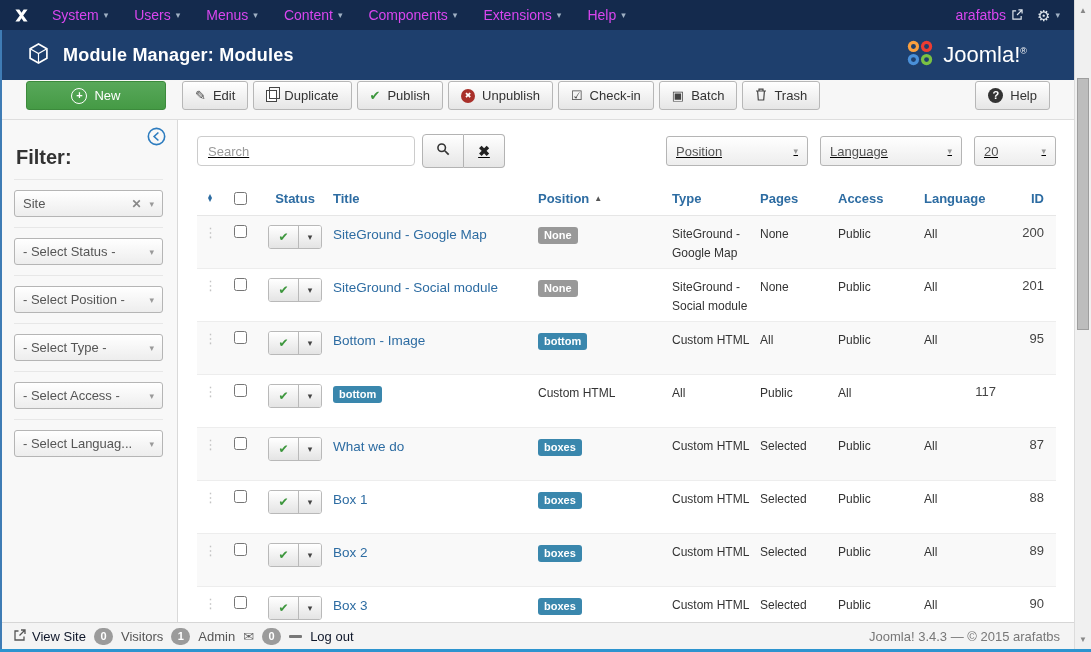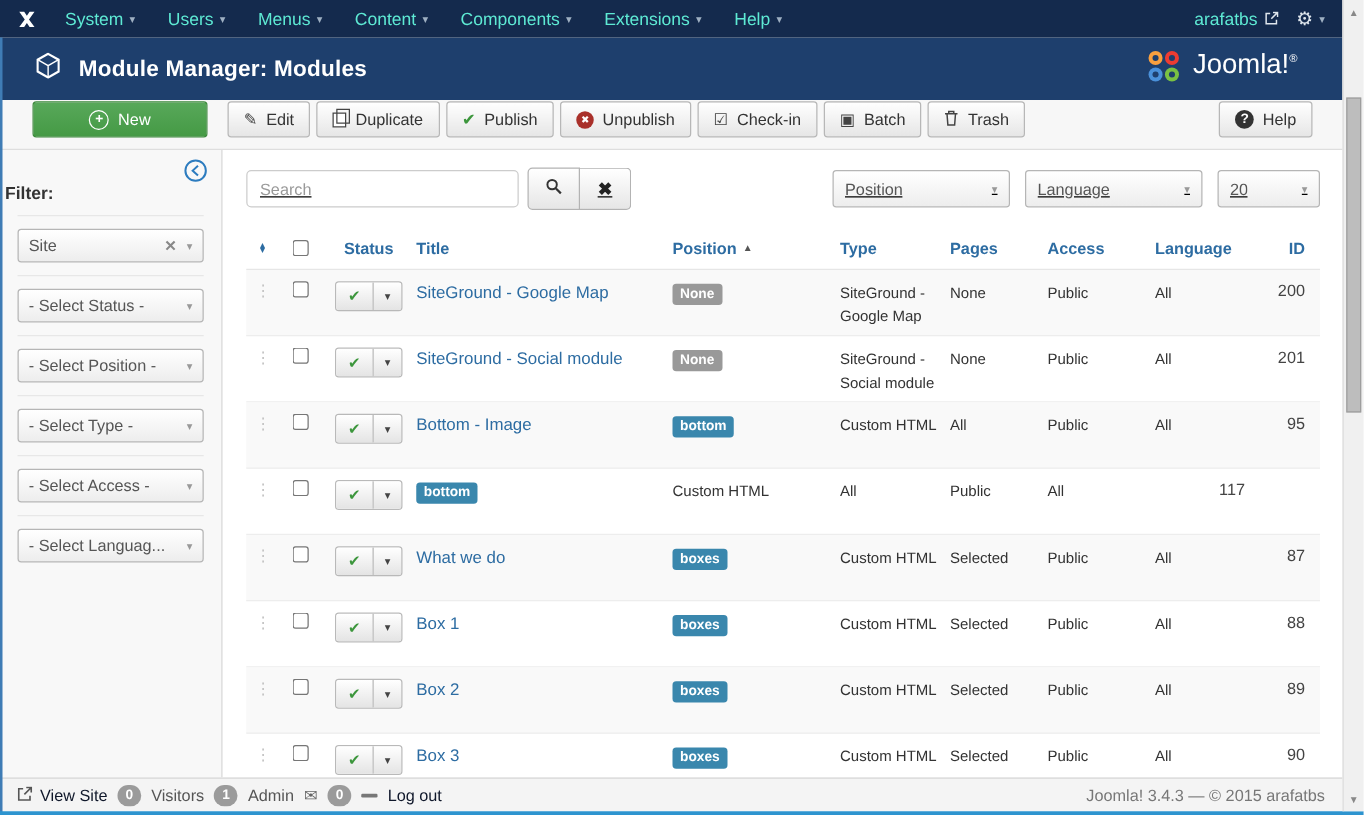--- a/index.html
+++ b/index.html
@@ -10,33 +10,33 @@
   }
   
   .left-strip{position:absolute;left:0;top:30px;bottom:0;width:2px;background:#3f7cb5;z-index:60;}
   .bottom-strip{position:absolute;left:0;right:0;bottom:0;height:3px;background:#2d94cf;z-index:60;}
 
   
   .topnav{position:absolute;top:0;left:0;right:17px;height:30px;background:#142a4d;
     display:flex;align-items:center;color:#e7edf3;font-size:14px;z-index:10;}
   .joomla-mark{margin:0 10px 0 14px;display:flex;align-items:center;}
   .nav-item{display:flex;align-items:center;gap:5px;padding:0 13px;height:30px;cursor:pointer;}
-  .nav-label{color:#5eead4;}
+  .nav-label{color:#d946ef;}
   .caret{font-size:9px;color:#9fb0c3;line-height:1;}
   .topnav-right{margin-left:auto;display:flex;align-items:center;gap:14px;padding-right:14px;}
   .user-chunk{display:flex;align-items:center;gap:6px;}
   .gear-chunk{display:flex;align-items:center;gap:5px;}
   .gear{color:#dfe6ed;font-size:15px;line-height:1;}
 
   
   .header{position:absolute;top:30px;left:0;right:17px;height:50px;background:#1e3f6d;
     display:flex;align-items:center;color:#fff;z-index:9;}
   .header-titlewrap{display:flex;align-items:center;gap:14px;padding-left:28px;}
   .page-title{font-size:18px;font-weight:bold;letter-spacing:.2px;}
-  .brand{margin-left:auto;display:flex;align-items:flex-start;gap:8px;padding-right:36px;}
+  .brand{margin-left:auto;display:flex;align-items:center;gap:8px;padding-right:47px;}
   .brand-text{font-size:22px;color:#fff;}
   .brand-mark{font-size:9px;vertical-align:super;color:#fff;}
 
   
   .toolbar{position:absolute;top:72px;left:0;right:17px;height:48px;background:#f7f7f7;
     border-bottom:1px solid #dedede;display:flex;align-items:center;padding-left:26px;z-index:8;box-sizing:border-box;}
   .tbtn{display:inline-flex;align-items:center;justify-content:center;gap:7px;height:29px;
     padding:0 12px;margin-right:5px;font-size:13px;color:#333;cursor:pointer;
     background:linear-gradient(#ffffff,#e6e6e6);border:1px solid #b7b7b7;border-radius:3px;
     font-family:"Liberation Sans",sans-serif;}
@@ -51,21 +51,21 @@
   .ic-unpub{width:14px;height:14px;border-radius:50%;background:#a9302a;color:#fff;font-size:8px;
     display:inline-flex;align-items:center;justify-content:center;line-height:1;}
   .ic-checkin,.ic-batch{font-size:13px;color:#444;line-height:1;}
   .ic-help{width:15px;height:15px;border-radius:50%;background:#333;color:#fff;font-size:11px;font-weight:bold;
     display:inline-flex;align-items:center;justify-content:center;line-height:1;}
 
   
   .sidebar{position:absolute;top:120px;left:0;width:178px;bottom:30px;background:#f8f8f8;
     border-right:1px solid #d9d9d9;box-sizing:border-box;}
   .collapse-btn{position:absolute;top:7px;right:11px;width:19px;height:19px;cursor:pointer;}
-  .filter-label{font-size:14px;font-weight:bold;color:#333;margin:26px 14px 10px 4px;}
+  .filter-label{font-size:20px;font-weight:bold;color:#333;margin:26px 14px 10px 16px;}
   .filter-list{margin:0 14px;}
   .filter-block{border-top:1px solid #e7e7e7;padding:10px 0;}
   .fselect{height:27px;background:linear-gradient(#ffffff,#ededed);border:1px solid #b5b5b5;border-radius:3px;
     display:flex;align-items:center;padding:0 8px;font-size:13px;color:#555;cursor:pointer;box-sizing:border-box;}
   .fsel-label{white-space:nowrap;overflow:hidden;}
   .fsel-clear{margin-left:auto;color:#888;font-size:12px;font-weight:bold;padding-right:8px;cursor:pointer;}
   .fsel-caret{font-size:9px;color:#999;margin-left:auto;}
   .fselect.has-clear .fsel-caret{margin-left:0;}
 
   

